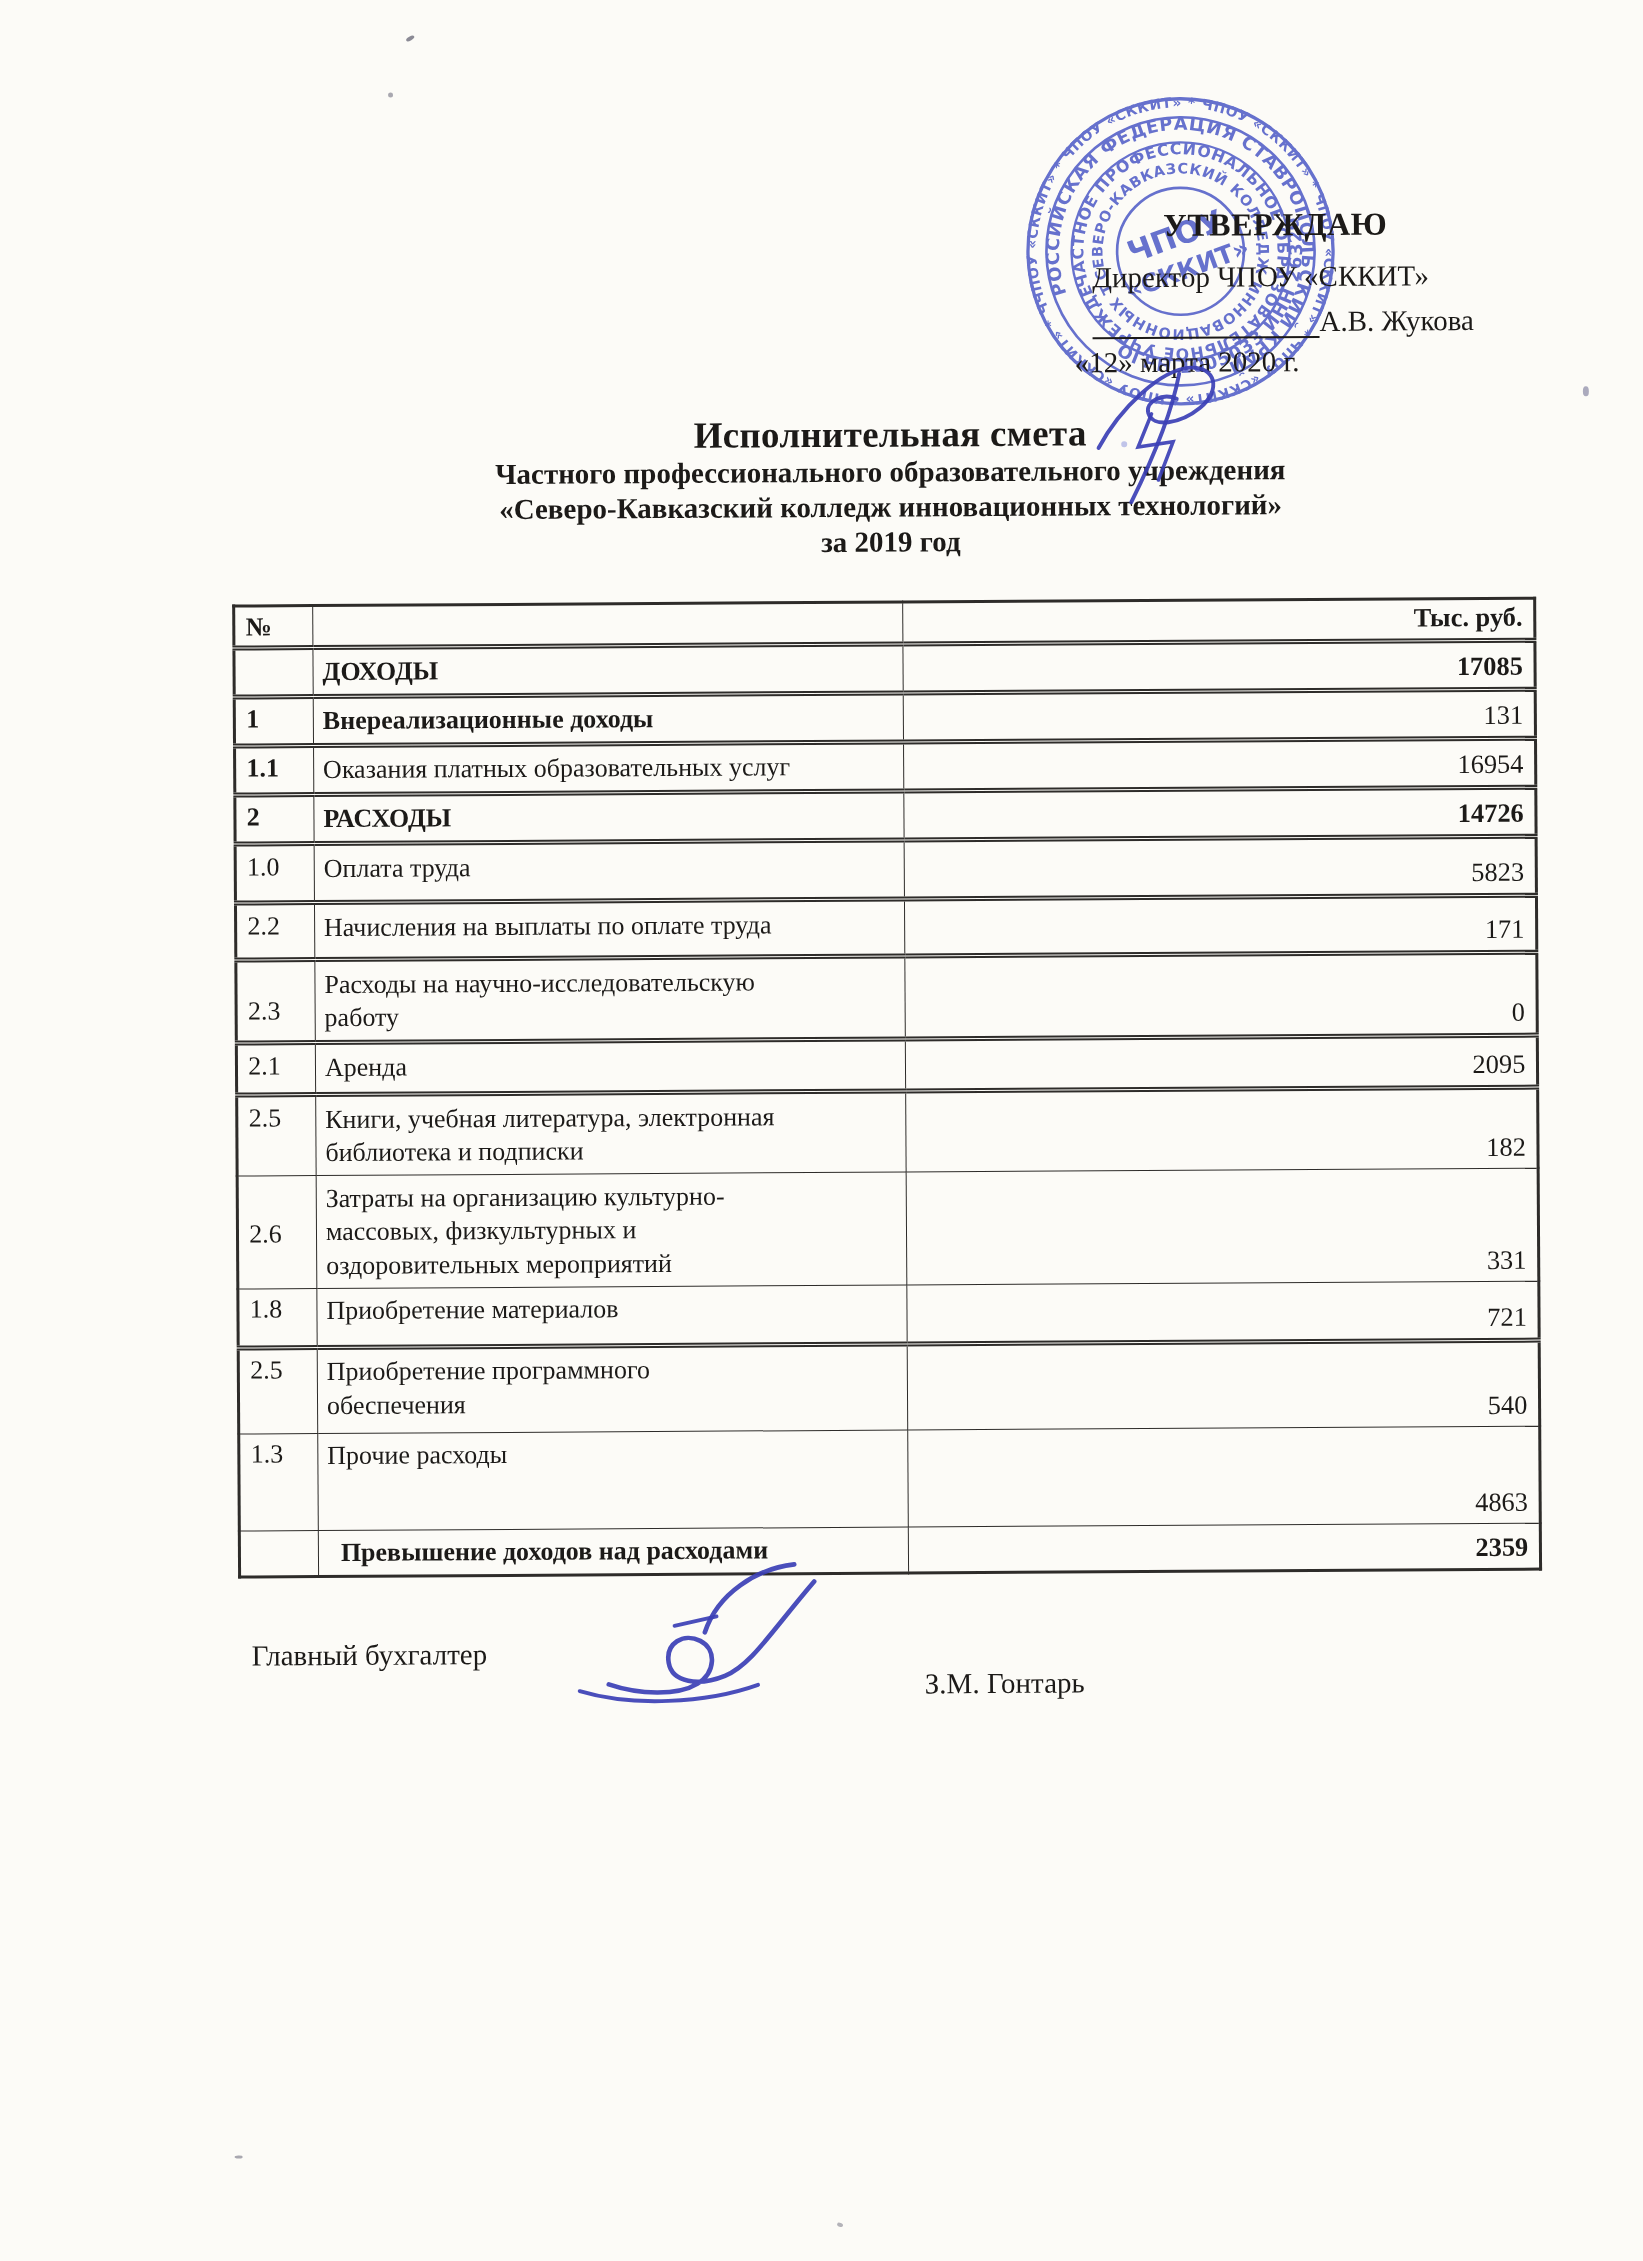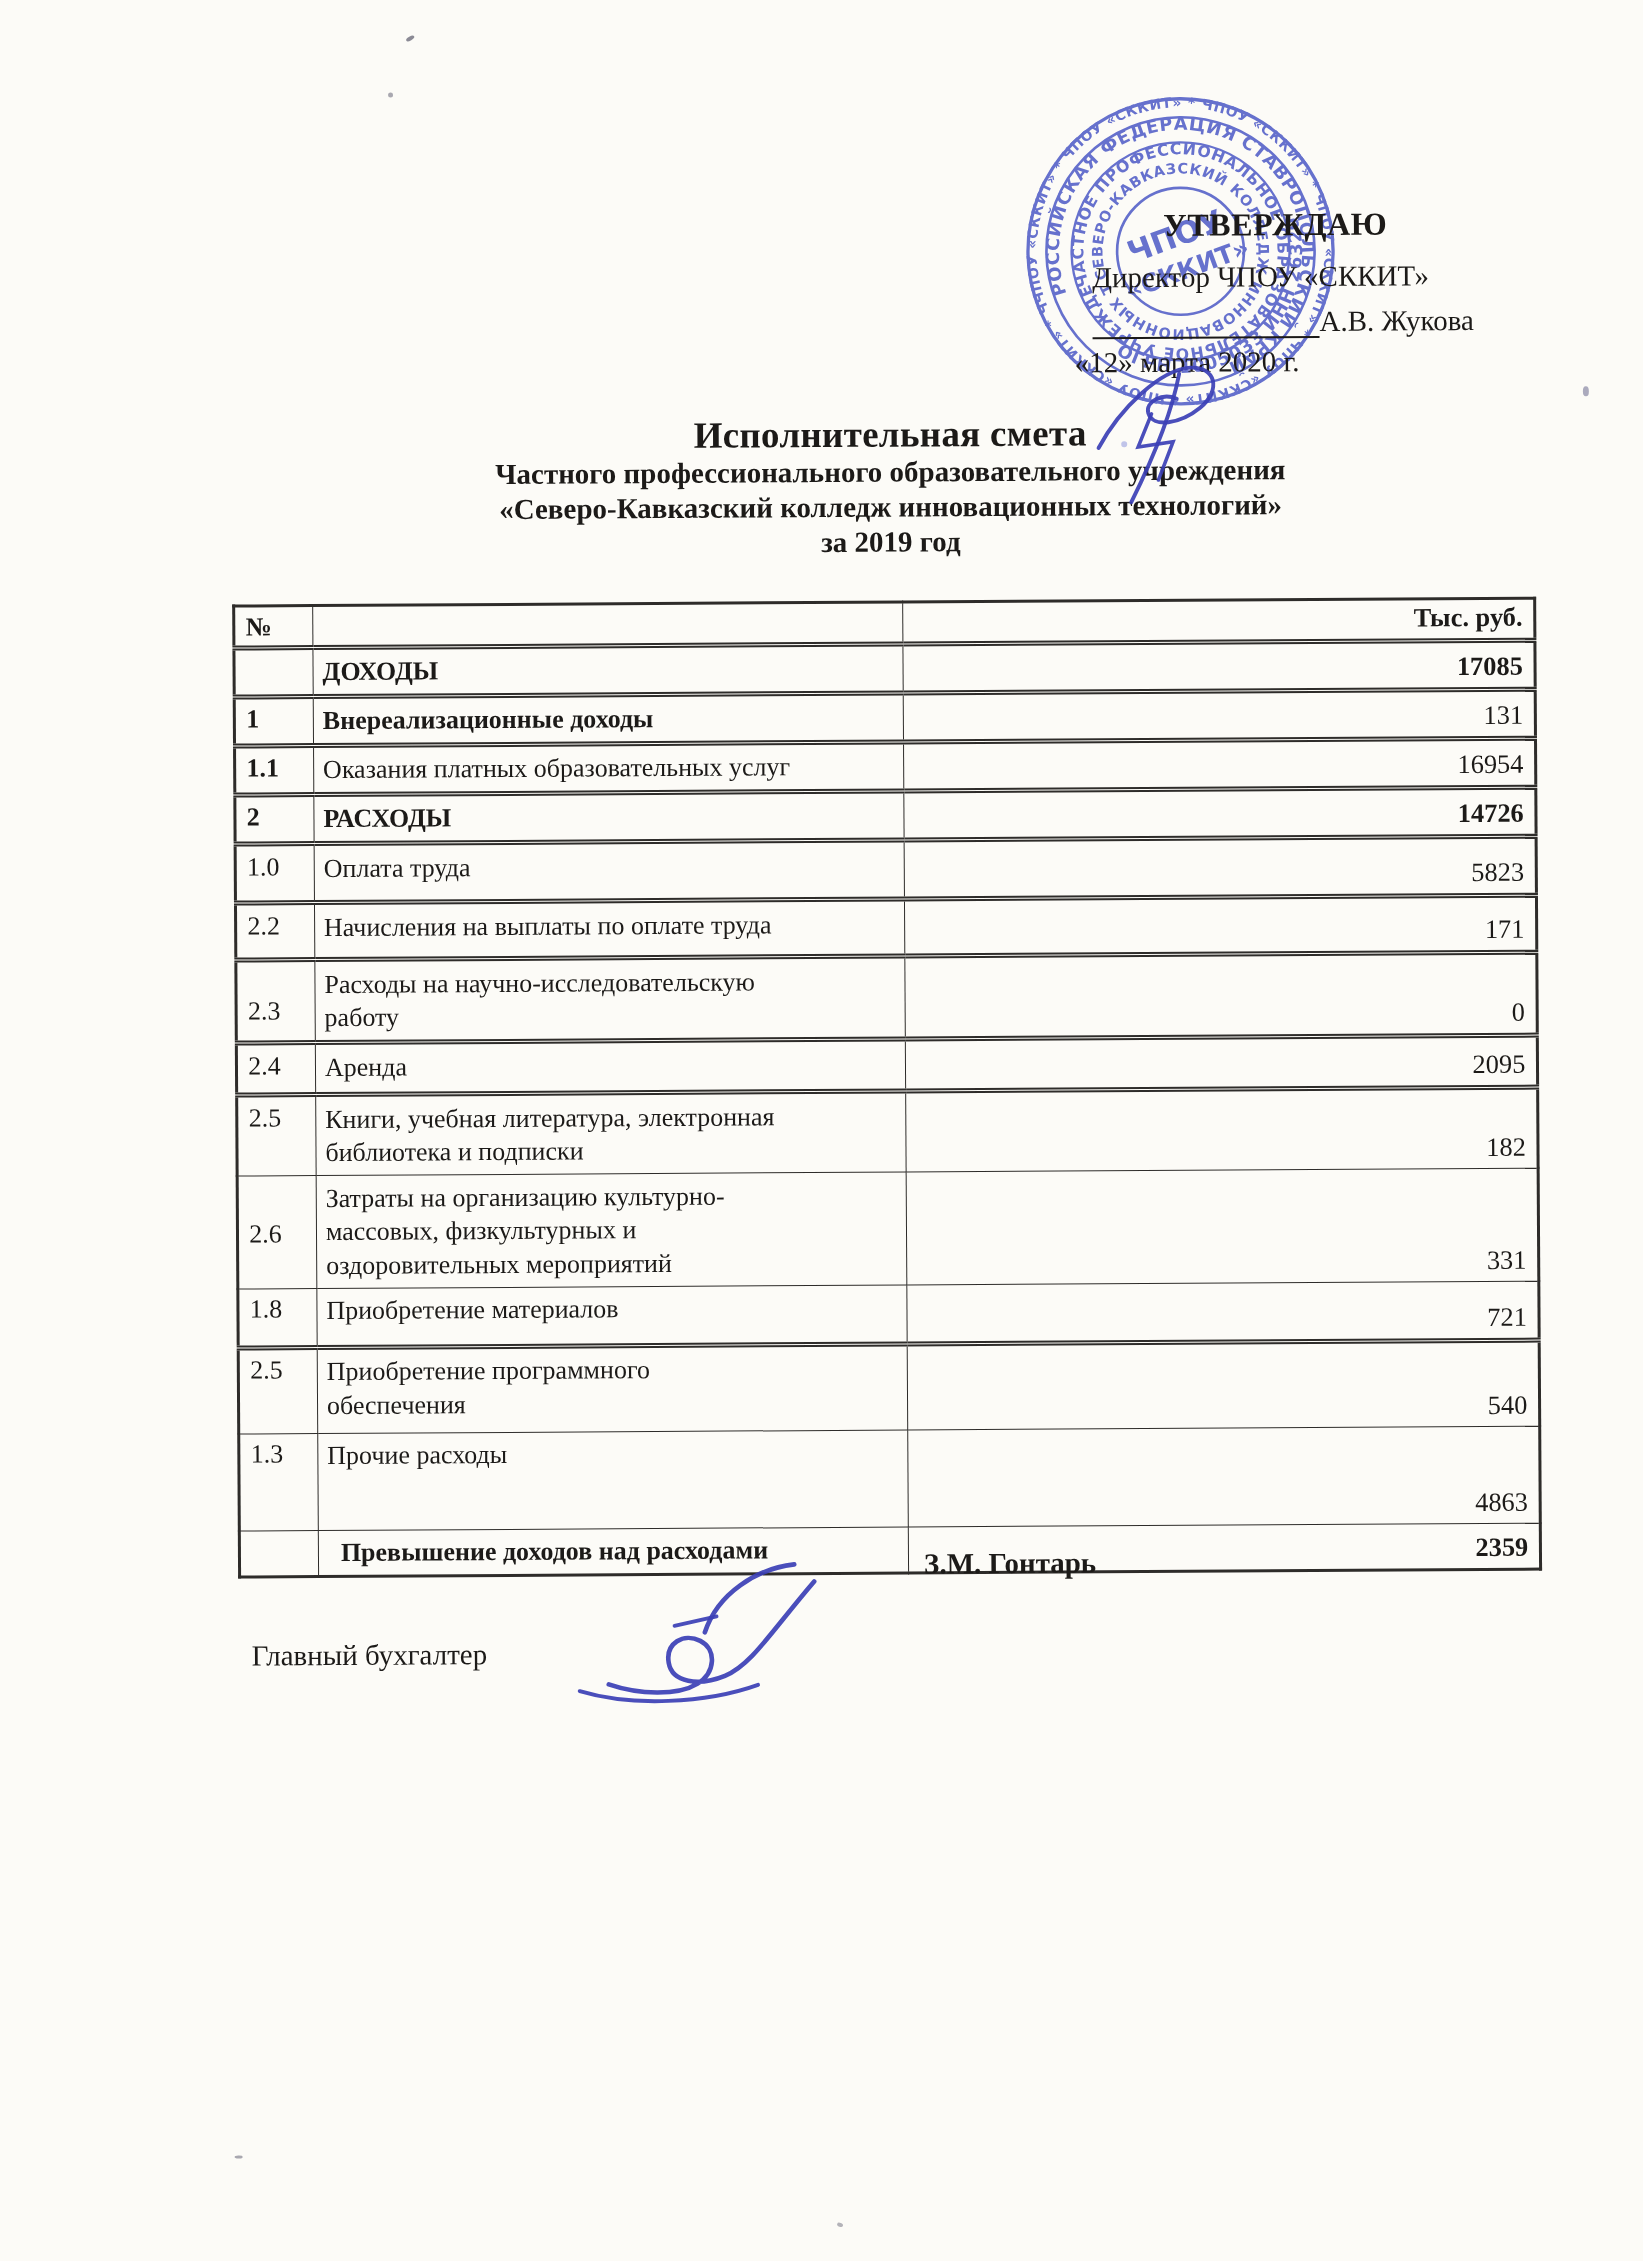--- a/index.html
+++ b/index.html
@@ -39,21 +39,21 @@
   .c-num{width:64px;font-size:26px;padding:5.2px 2.6px 2.6px 10.3px;vertical-align:top;text-align:left;font-weight:normal;}
   .c-desc{width:574px;font-size:26px;padding:5.2px 6.4px 5.2px 9px;vertical-align:top;white-space:pre-line;line-height:1.3;font-weight:normal;text-align:left;}
   .c-val{width:619px;font-size:26.4px;text-align:right;vertical-align:bottom;padding:0 10.3px 5.2px 0;font-weight:normal;}
   .bold{font-weight:bold;}
   tr.num-bottom .c-num{vertical-align:bottom;padding-bottom:14px;}
   tr.num-mid .c-num{vertical-align:middle;}
   tr.last .c-desc{padding-left:22px;}
 
   
   .footer-label{position:absolute;left:247px;top:1636px;font-size:29px;z-index:2;}
-  .footer-name{position:absolute;left:920px;top:1548px;font-size:29px;z-index:2;font-weight:bold;}
+  .footer-name{position:absolute;left:920px;top:1668px;font-size:29px;z-index:2;}
 
   
   .speck{position:absolute;border-radius:50%;z-index:4;}
   .sp1{left:411px;top:34px;width:9px;height:3.9px;background:rgba(45,45,70,.55);transform:rotate(-30deg);}
   .sp2{left:393px;top:90px;width:5.2px;height:5.2px;background:rgba(45,45,70,.4);}
   .sp3{left:1586px;top:391px;width:5.8px;height:9.7px;background:rgba(40,40,95,.38);}
   .sp4{left:1124px;top:443px;width:5.8px;height:5.8px;background:rgba(80,95,205,.35);}
   .sp5{left:227px;top:2152px;width:7.7px;height:3.2px;background:rgba(45,45,70,.4);}
   .sp6{left:829px;top:2223px;width:6.4px;height:3.9px;background:rgba(45,45,70,.35);transform:rotate(20deg);}
   .stamp text{font-family:"DejaVu Sans","Liberation Sans",sans-serif;font-weight:bold;}
@@ -149,21 +149,21 @@
         <td class="c-desc">Начисления на выплаты по оплате труда</td>
         <td class="c-val">171</td>
       </tr>
       <tr class="dbl num-bottom" style="height:72px">
         <td class="c-num">2.3</td>
         <td class="c-desc">Расходы на научно-исследовательскую
 работу</td>
         <td class="c-val">0</td>
       </tr>
       <tr class="dbl" style="height:52px">
-        <td class="c-num">2.4</td>
+        <td class="c-num">2.1</td>
         <td class="c-desc">Аренда</td>
         <td class="c-val">2095</td>
       </tr>
       <tr style="height:69px">
         <td class="c-num">2.5</td>
         <td class="c-desc">Книги, учебная литература, электронная
 библиотека и подписки</td>
         <td class="c-val">182</td>
       </tr>
       <tr class="num-mid" style="height:105px">

